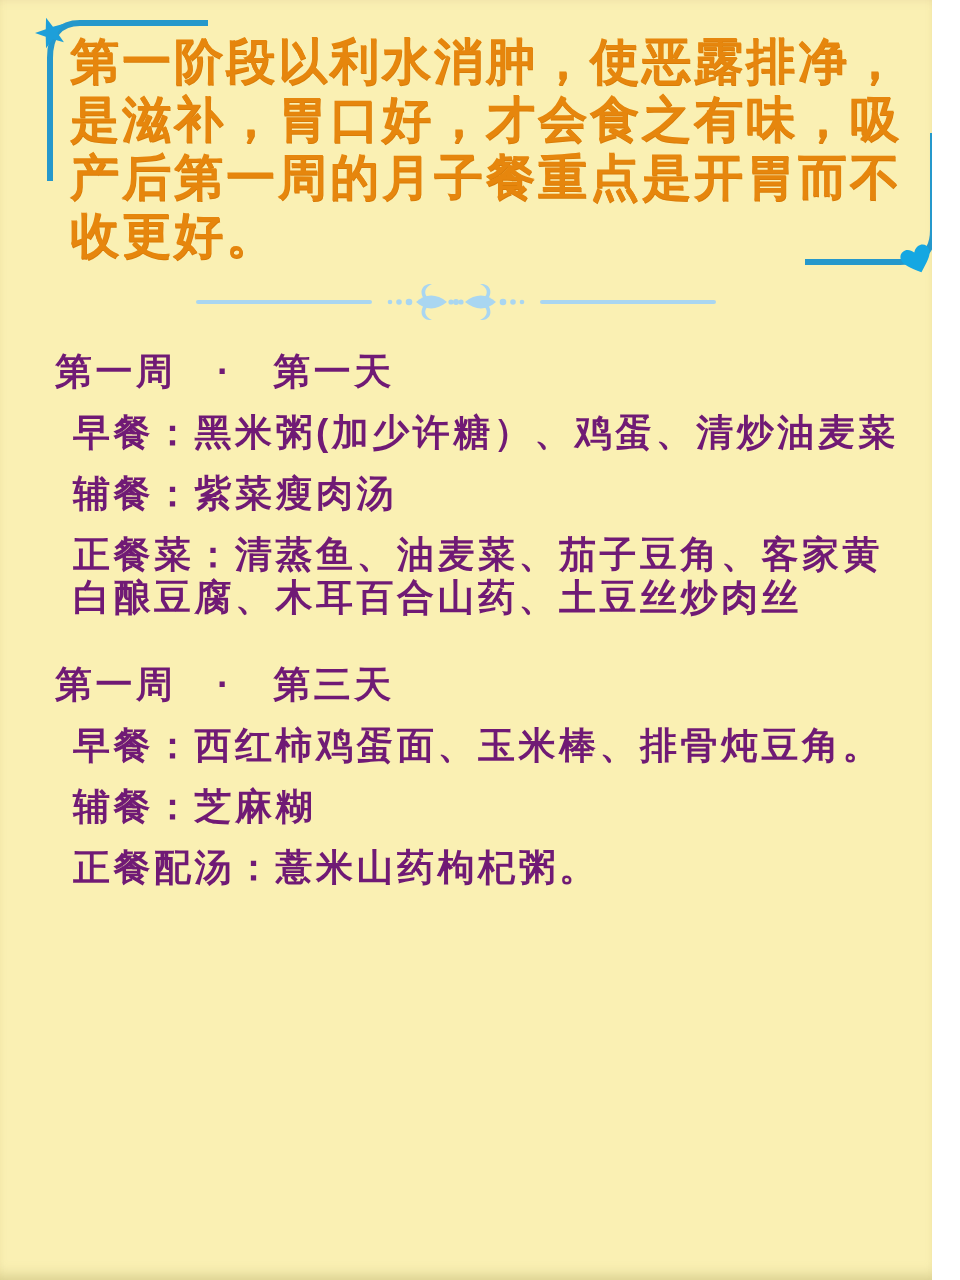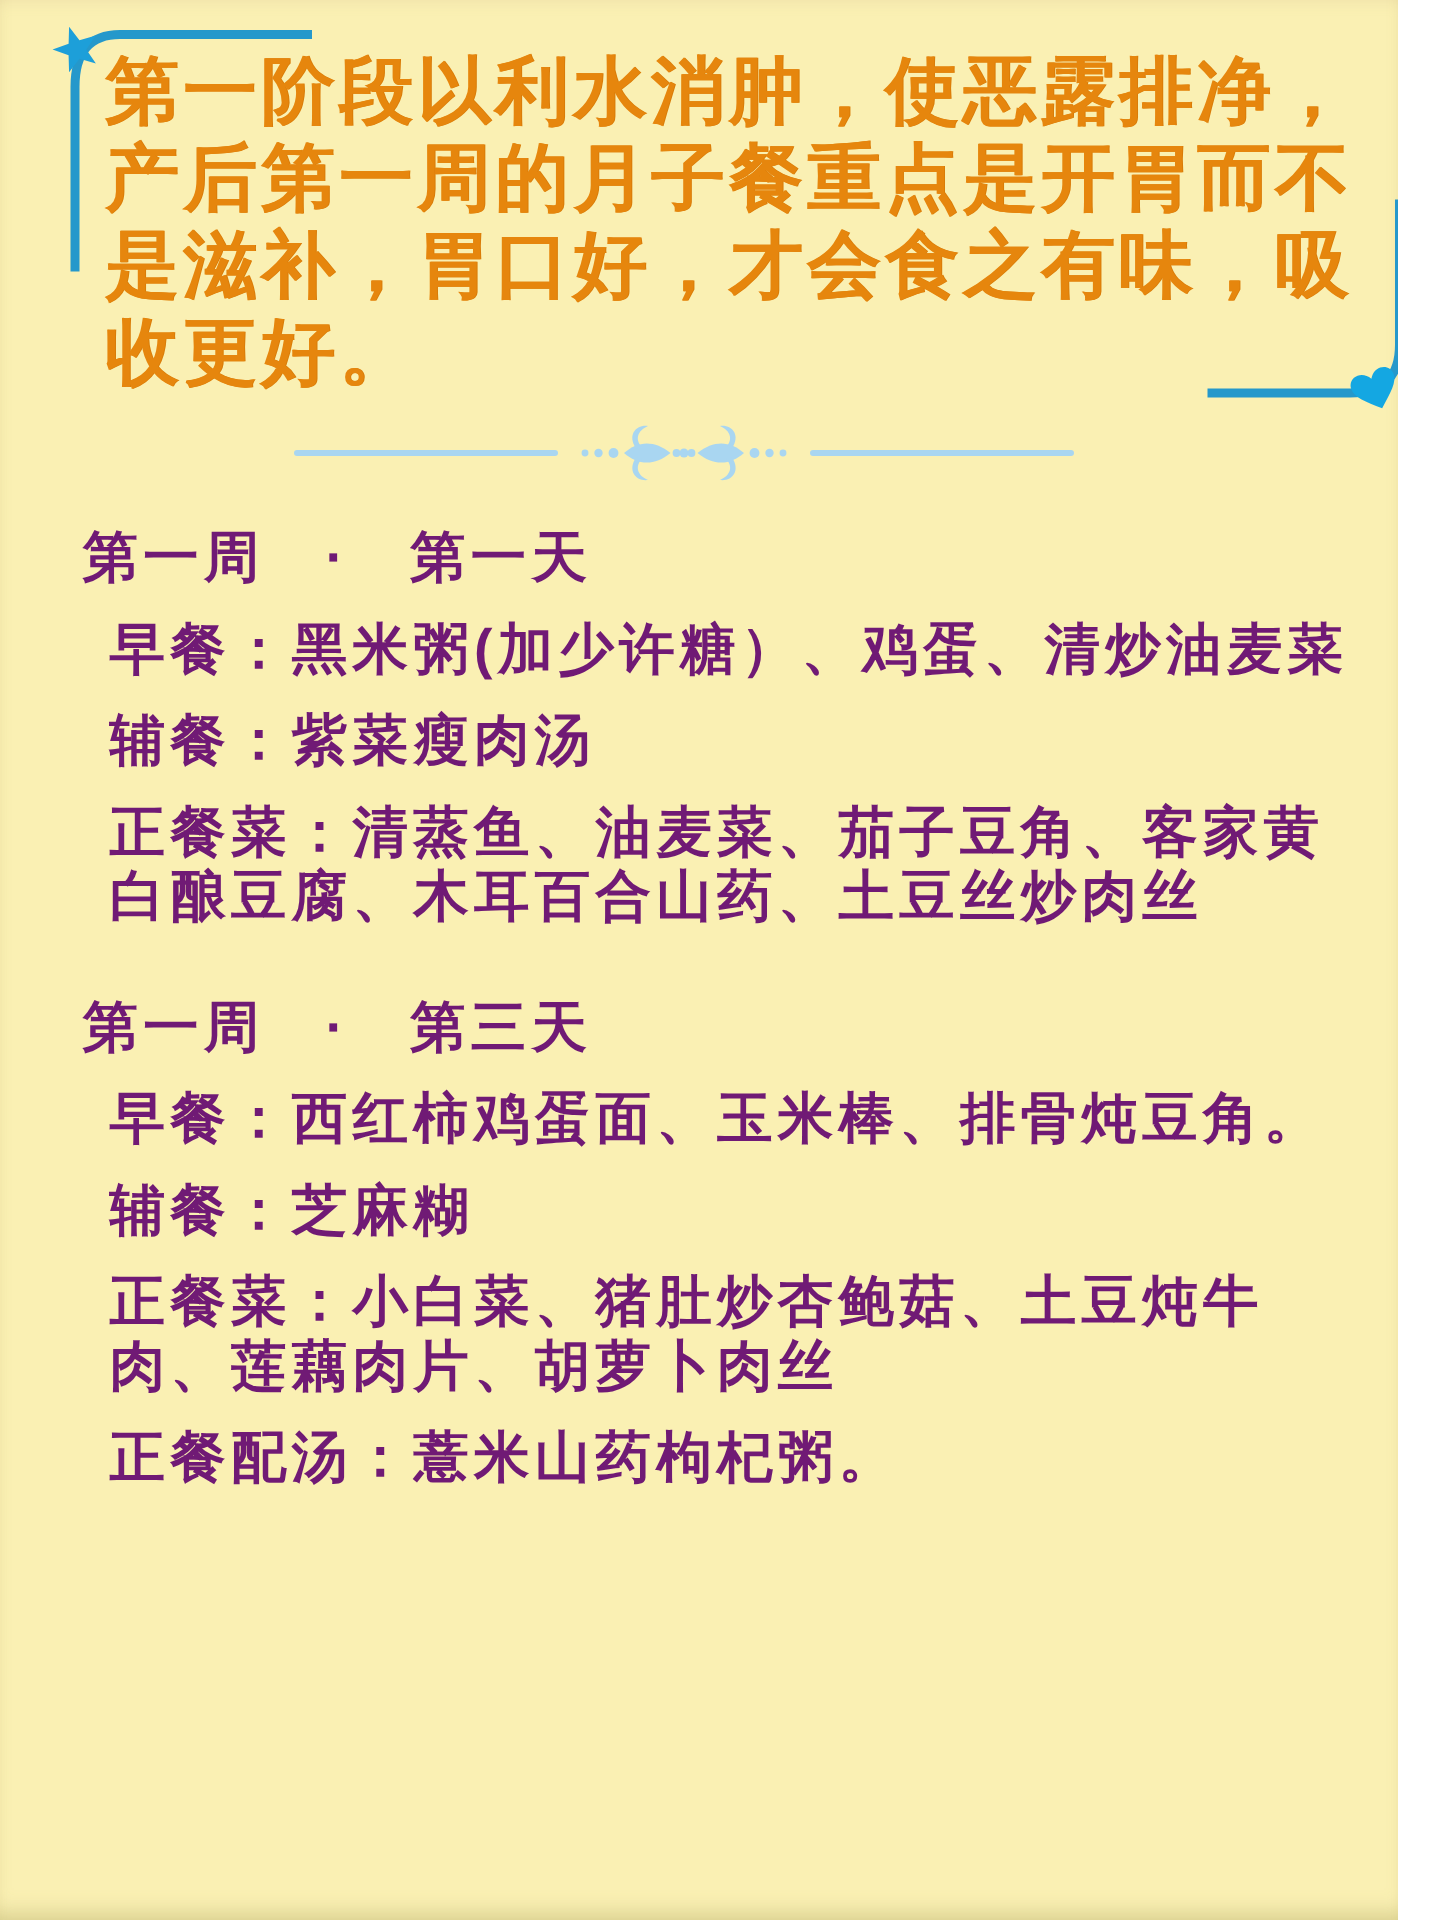--- a/index.html
+++ b/index.html
@@ -45,22 +45,22 @@
       <polygon points="0,-16 3.8,-5.3 15.2,-4.9 6.2,2 9.4,12.9 0,6.5 -9.4,12.9 -6.2,2 -15.2,-4.9 -3.8,-5.3" fill="#1D9FD9"></polygon>
     </g>
 
     <g transform="translate(917,260) rotate(-20) translate(-15,-13)">
       <path d="M15 26 C6 18, 0 13, 0 7 C0 2.8, 3.2 0, 7 0 C10.2 0, 13 1.8, 15 5 C17 1.8, 19.8 0, 23 0 C26.8 0, 30 2.8, 30 7 C30 13, 24 18, 15 26 Z" fill="#14A7E2"></path>
     </g>
   </svg>
 
   <div class="intro">
     <div>第一阶段以利水消肿，使恶露排净，</div>
+    <div>是滋补，胃口好，才会食之有味，吸</div>
     <div>产后第一周的月子餐重点是开胃而不</div>
-    <div>是滋补，胃口好，才会食之有味，吸</div>
     <div>收更好。</div>
   </div>
 
   <svg class="divider" width="524" height="40" viewBox="0 0 524 40" aria-hidden="true">
     <g fill="#A9D6F1">
       <rect x="2" y="17" width="176" height="4" rx="2"></rect>
       <rect x="346" y="17" width="176" height="4" rx="2"></rect>
       <circle cx="196" cy="19" r="2.3"></circle>
       <circle cx="205" cy="19" r="2.8"></circle>
       <circle cx="215" cy="19" r="3.3"></circle>
@@ -90,18 +90,17 @@
       <p class="meal-line">早餐：黑米粥(加少许糖）、鸡蛋、清炒油麦菜</p>
       <p class="meal-line">辅餐：紫菜瘦肉汤</p>
       <p class="meal-line">正餐菜：清蒸鱼、油麦菜、茄子豆角、客家黄白酿豆腐、木耳百合山药、土豆丝炒肉丝</p>
     </div>
 
 
     <div class="section">
       <p class="day-title">第一周　·　第三天</p>
       <p class="meal-line">早餐：西红柿鸡蛋面、玉米棒、排骨炖豆角。</p>
       <p class="meal-line">辅餐：芝麻糊</p>
-      <p class="meal-line">正餐菜：小白菜、猪肚炒杏鲍菇、土豆炖牛肉、莲藕肉片、胡萝卜肉丝</p>
       <p class="meal-line">正餐配汤：薏米山药枸杞粥。</p>
     </div>
 
   </div>
 </div>
 
 </body></html>

